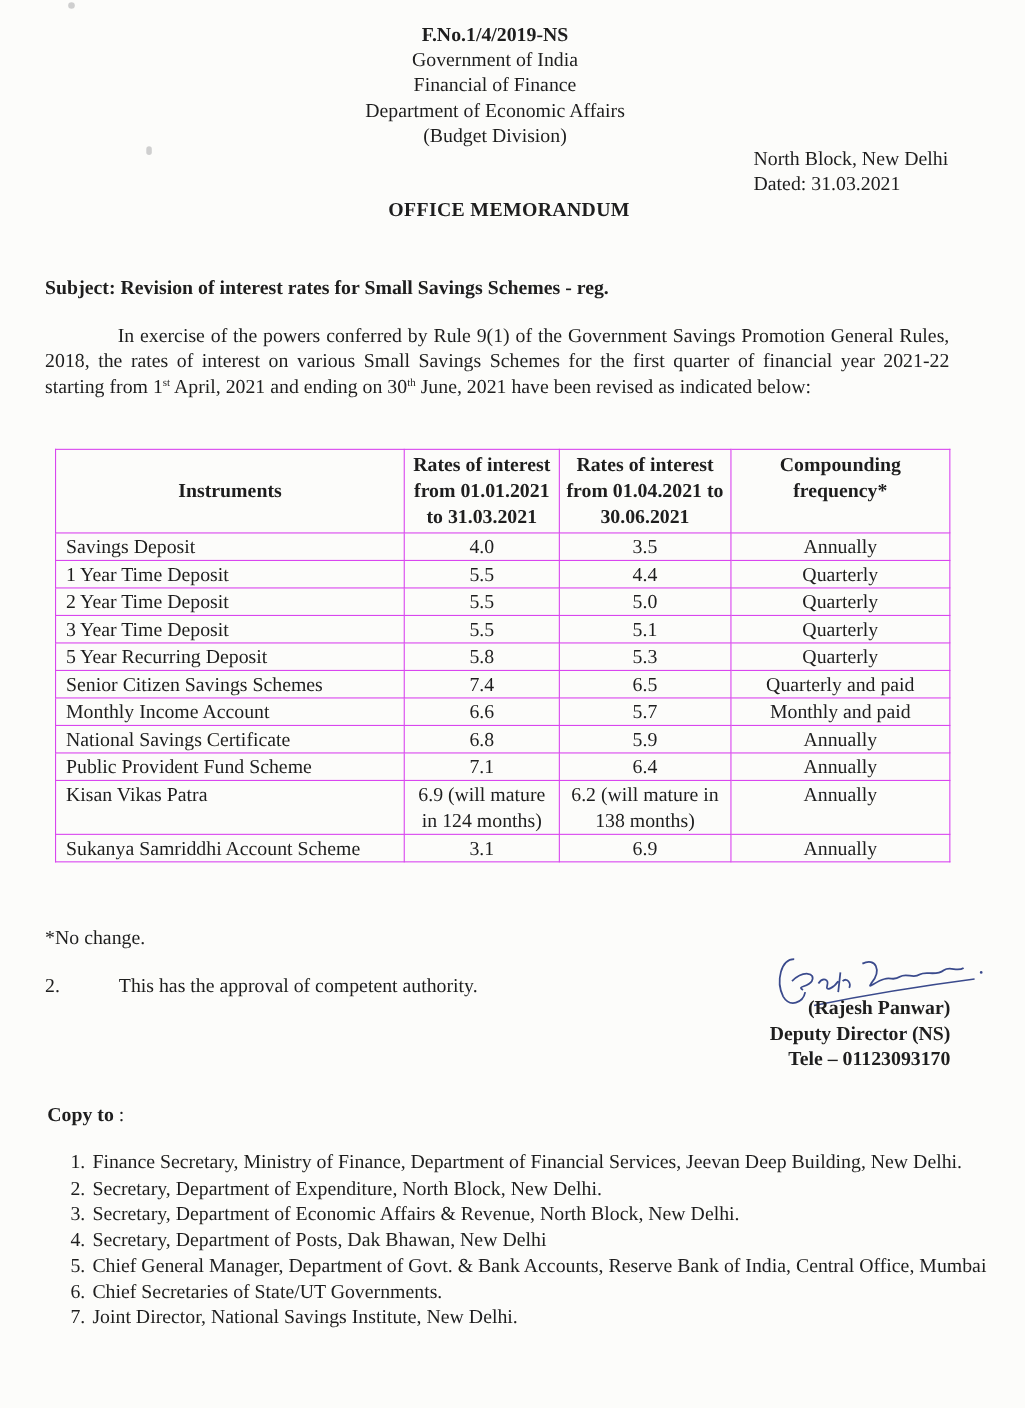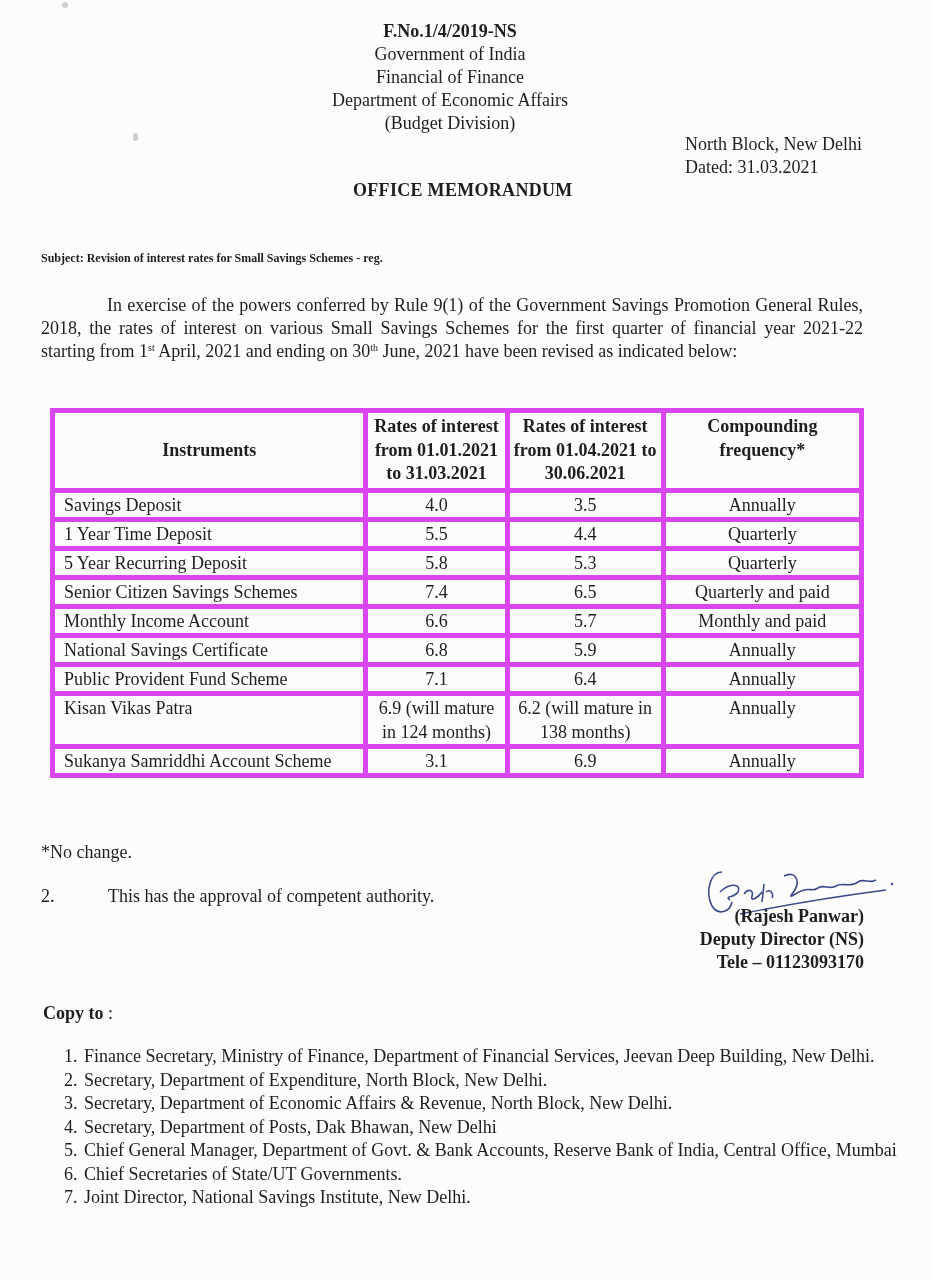--- a/index.html
+++ b/index.html
@@ -5,26 +5,26 @@
   html, body { margin:0; padding:0; }
   body {
     width:932px; height:1280px; background:#fcfcfa; color:#1e1e1e;
     font-family:"Liberation Serif", serif; font-size:18px; position:relative; overflow:hidden;
   }
   .abs { position:absolute; }
   .header { left:300px; top:20px; width:300px; text-align:center; line-height:23px; font-size:18px; }
   .header .fno { font-weight:bold; }
   .place { right:70px; top:133px; text-align:left; line-height:23px; }
   .om { left:332px; top:180px; font-weight:bold; font-size:18px; letter-spacing:0.3px;margin-left:21px; }
-  .subject { left:41px; top:251px; font-weight:bold; font-size:12px; }
+  .subject { left:41px; top:251px; font-weight:bold; font-size:18px; }
   .para { left:41px; top:294px; width:822px; line-height:23px; text-align:justify; }
   .para .indent { display:inline-block; width:66px; }
   sup { font-size:10px; vertical-align:6px; line-height:0; }
   table.rates { position:absolute; left:50px; top:408px; width:814px; border-collapse:collapse; font-size:18px; }
-  table.rates th, table.rates td { border:5px solid #d946ef; padding:0 6px; line-height:24px; vertical-align:top; }
+  table.rates th, table.rates td { border:1px solid #d946ef; padding:0 6px; line-height:24px; vertical-align:top; }
   table.rates th { font-weight:bold; text-align:center; vertical-align:middle; padding:2px 4px; line-height:23.5px; }
   table.rates td.c { text-align:center; }
   table.rates td.l { text-align:left; padding-left:9px; }
   .col1 { width:300px; } .col2 { width:128px; } .col3 { width:143px; } .col4 { width:185px; }
   .note { left:41px; top:842px; }
   .approval { left:41px; top:886px; }
   .approval .num { display:inline-block; width:67px; }
   .sig { left:700px; top:862px; }
   .signer { right:68px; top:905px; text-align:right; line-height:23px; }
   .signer .name { font-weight:normal; }
@@ -73,20 +73,32 @@
     <tr>
         <td class="l">Savings Deposit</td>
         <td class="c">4.0</td>
         <td class="c">3.5</td>
         <td class="c">Annually</td>
       </tr>
     <tr>
         <td class="l">1 Year Time Deposit</td>
         <td class="c">5.5</td>
         <td class="c">4.4</td>
+        <td class="c">Quarterly</td>
+      </tr>
+    <tr>
+        <td class="l">2 Year Time Deposit</td>
+        <td class="c">5.5</td>
+        <td class="c">5.0</td>
+        <td class="c">Quarterly</td>
+      </tr>
+    <tr>
+        <td class="l">3 Year Time Deposit</td>
+        <td class="c">5.5</td>
+        <td class="c">5.1</td>
         <td class="c">Quarterly</td>
       </tr>
     <tr>
         <td class="l">5 Year Recurring Deposit</td>
         <td class="c">5.8</td>
         <td class="c">5.3</td>
         <td class="c">Quarterly</td>
       </tr>
     <tr>
         <td class="l">Senior Citizen Savings Schemes</td>

